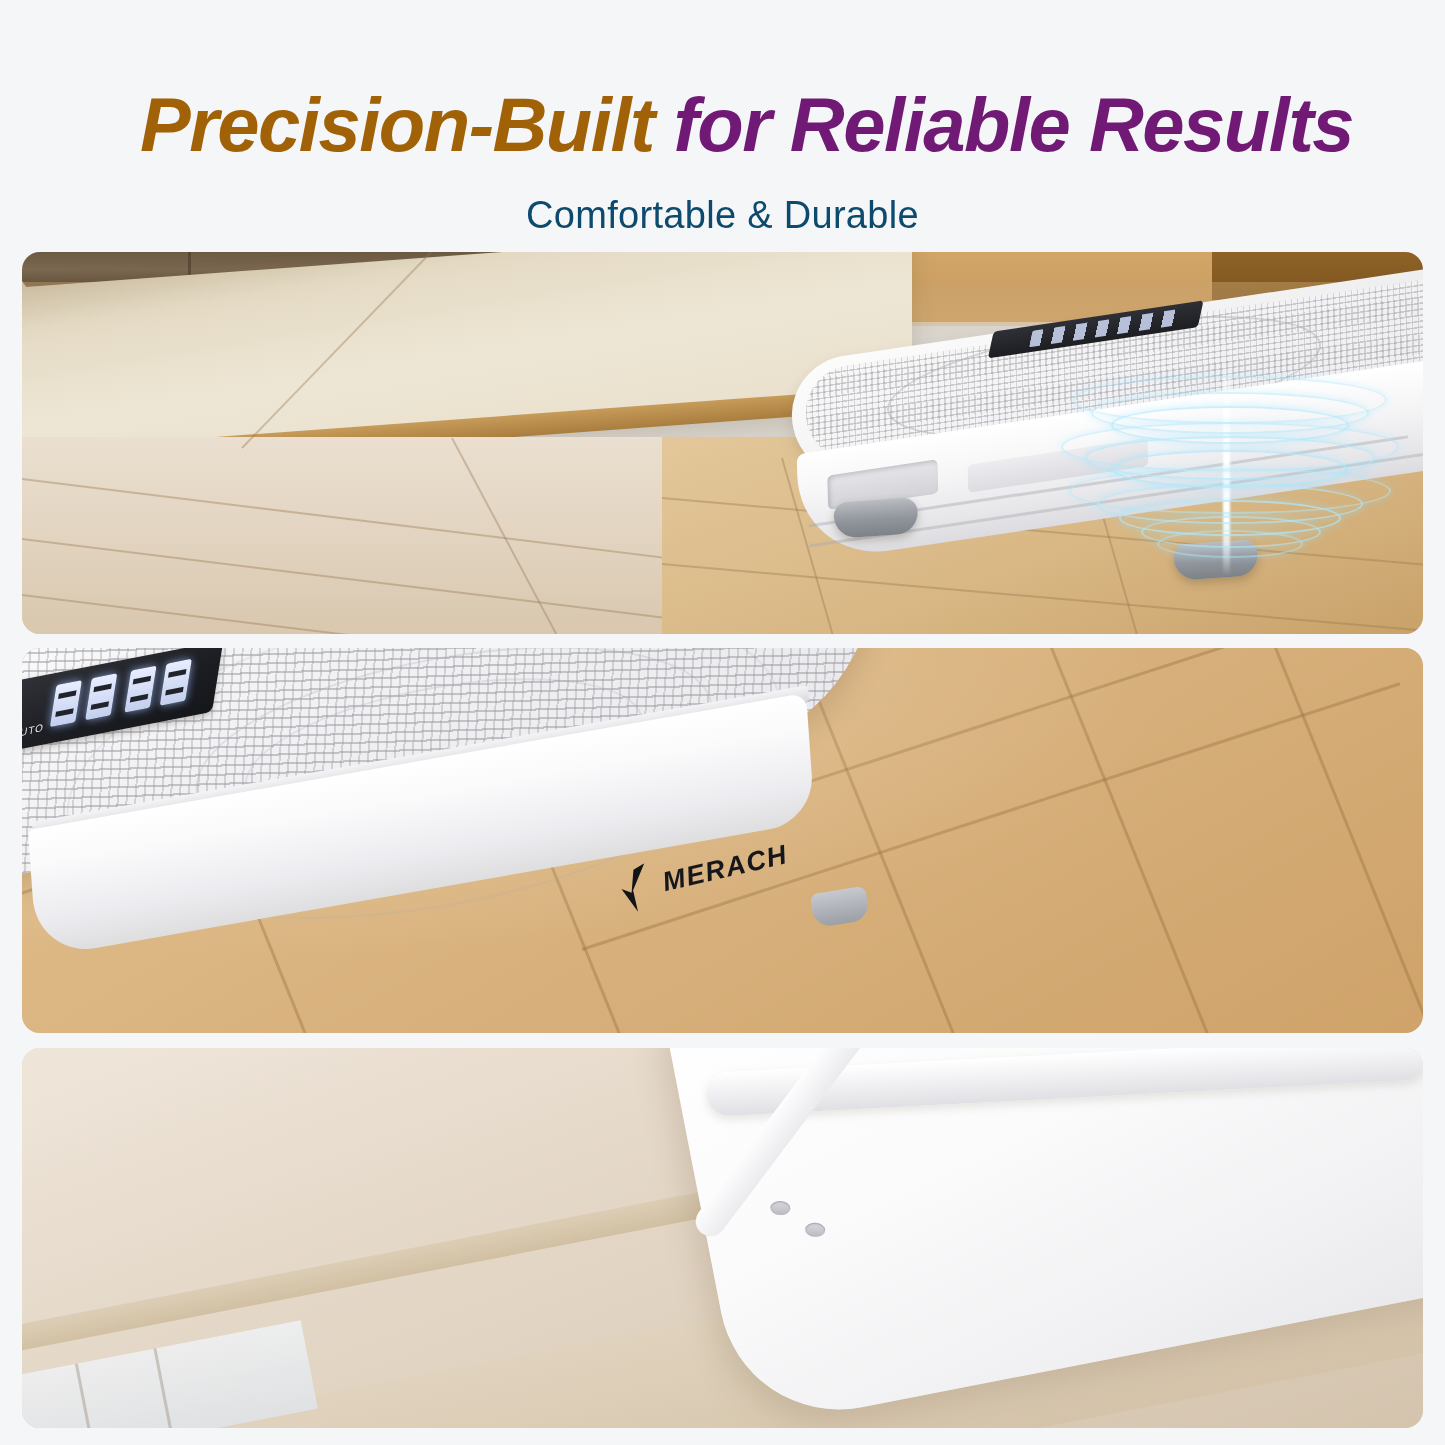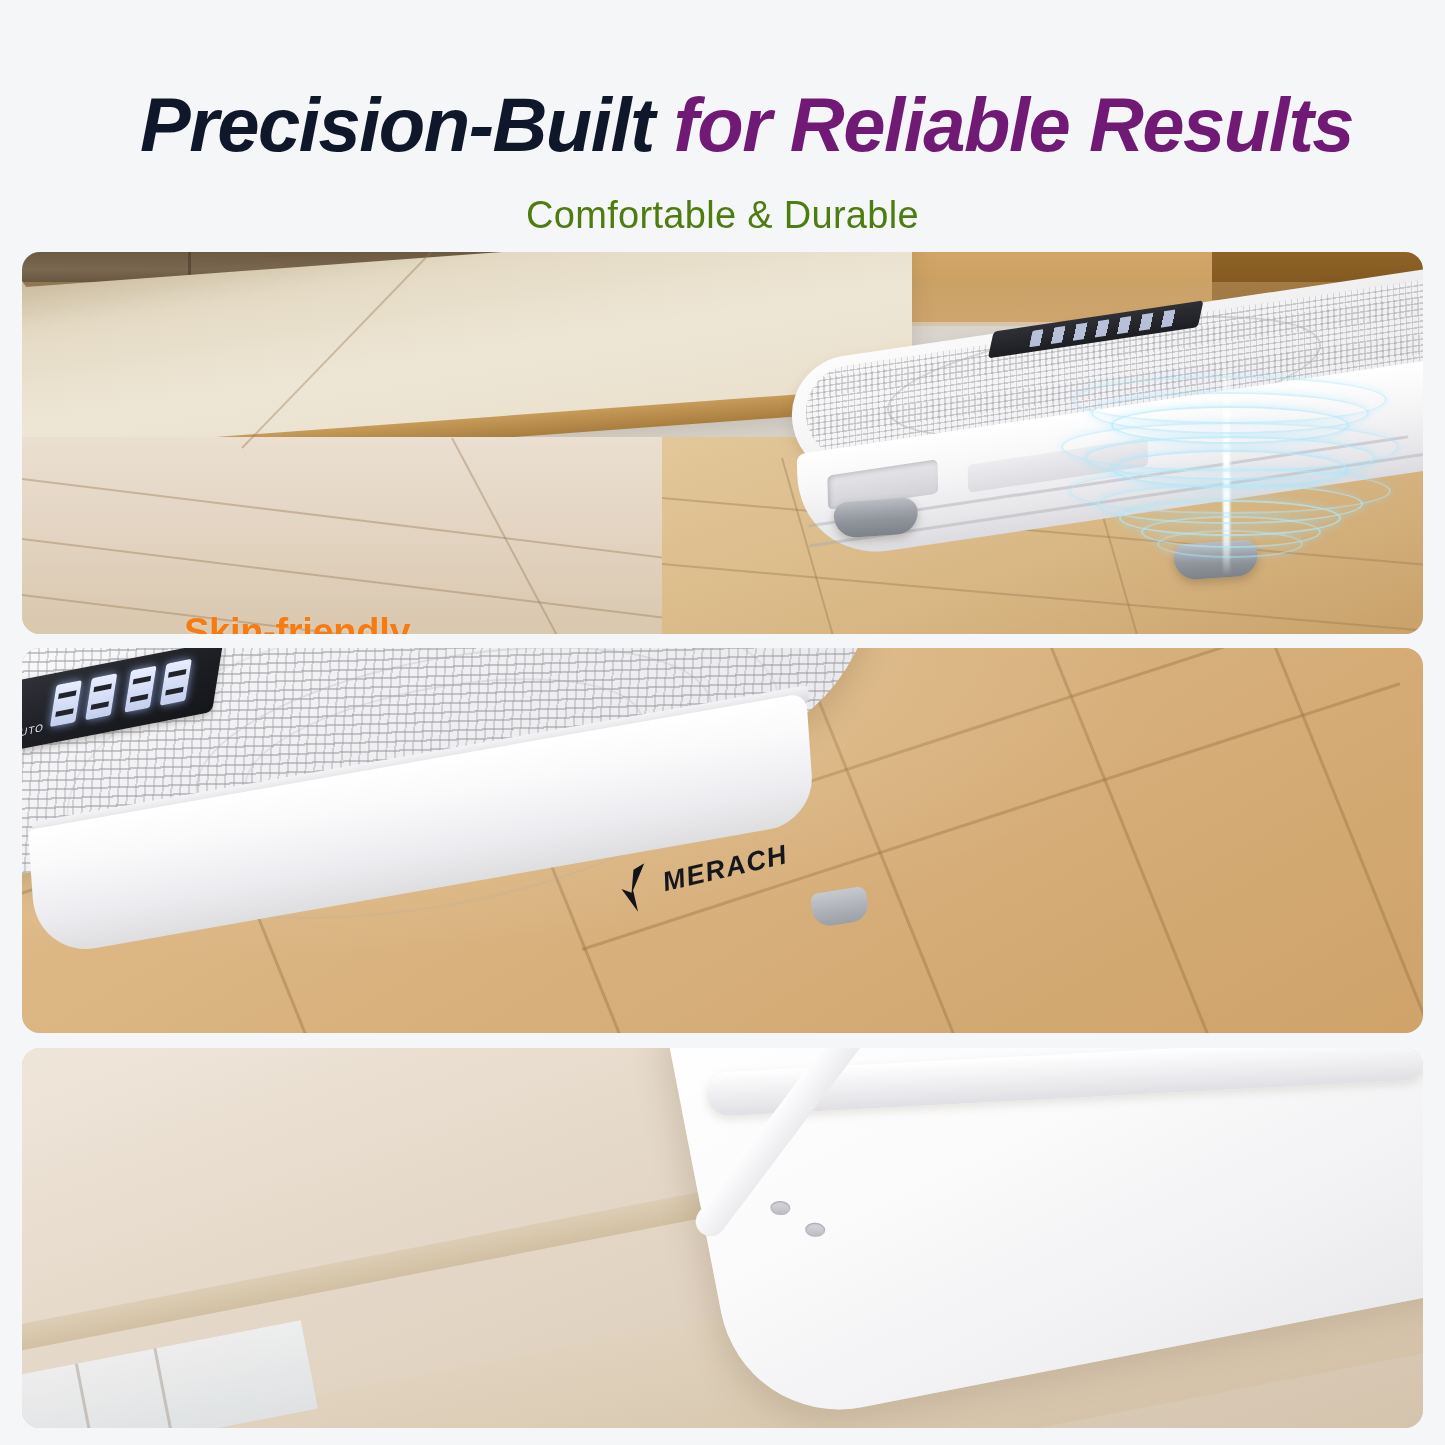--- a/index.html
+++ b/index.html
@@ -16,27 +16,27 @@
     position:absolute;left:0;top:0;width:1445px;height:252px;
   }
   .headline{
     position:absolute;left:0;top:82px;width:1445px;
     text-align:center;
     font-size:76px;line-height:86px;
     font-weight:bold;font-style:italic;
     letter-spacing:-1.5px;
     white-space:nowrap;
   }
-  .headline .hl-a{color:#0f172a;margin-left:48px;}
+  .headline .hl-a{color:#a16207;margin-left:48px;}
   .headline .hl-b{color:#701a75;}
   .subhead{
     position:absolute;left:0;top:192px;width:1445px;
     text-align:center;
     font-size:38px;line-height:46px;
-    font-weight:400;color:#4d7c0f;
+    font-weight:400;color:#0c4a6e;
     letter-spacing:0.3px;
   }
 
   
   .panel{
     position:absolute;left:22px;width:1401px;
     border-radius:18px;overflow:hidden;
     background:#d9d4cc;
   }
   #panel-1{top:252px;height:382px;}
@@ -403,24 +403,20 @@
       <div class="wave-ring" style="left:56px;top:80px;width:230px;height:34px;opacity:.90;"></div>
       <div class="wave-ring" style="left:12px;top:98px;width:318px;height:42px;opacity:.62;"></div>
       <div class="wave-ring" style="left:40px;top:114px;width:262px;height:36px;opacity:.76;"></div>
       <div class="wave-ring" style="left:62px;top:130px;width:218px;height:32px;opacity:.85;"></div>
       <div class="wave-ring" style="left:84px;top:146px;width:176px;height:28px;opacity:.72;"></div>
       <div class="wave-ring" style="left:100px;top:160px;width:142px;height:24px;opacity:.58;"></div>
     </div>
 
   </div>
 
-  <div class="caption" id="caption-1">
-    <span class="line c-or">Skin-friendly</span>
-
-  </div>
 </div>
 
 <div class="panel" id="panel-2">
   <div class="scene">
 
     <div class="p2-floor">
       <div class="p2-seam" style="left:120px;top:-20px;width:560px;height:3px;transform:rotate(68deg);"></div>
       <div class="p2-seam" style="left:430px;top:-30px;width:520px;height:3px;transform:rotate(68deg);"></div>
       <div class="p2-seam" style="left:760px;top:-40px;width:560px;height:3px;transform:rotate(68deg);"></div>
       <div class="p2-seam" style="left:1010px;top:-50px;width:560px;height:3px;transform:rotate(68deg);"></div>

